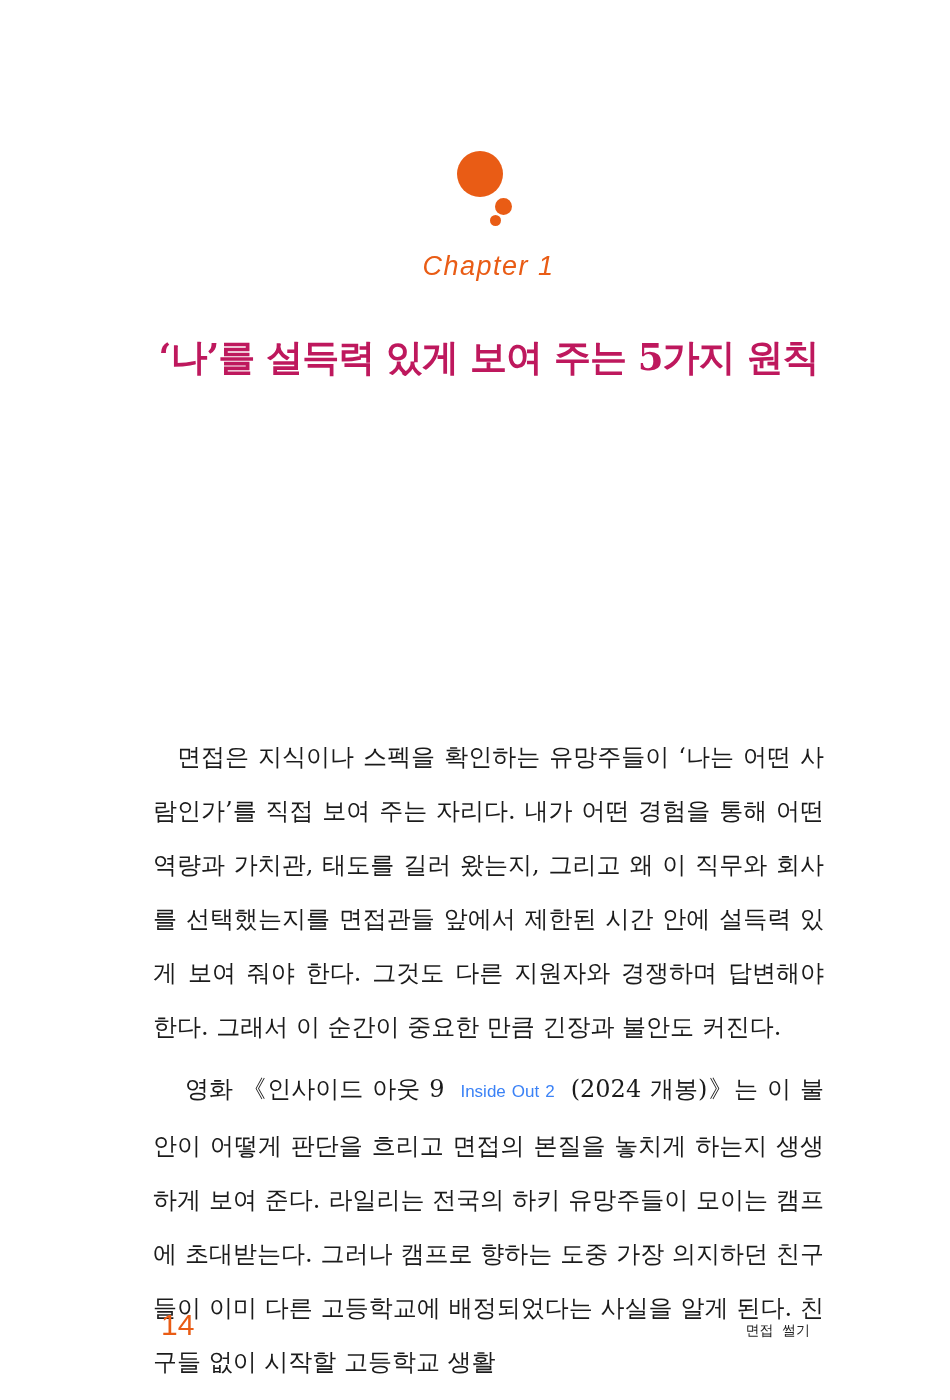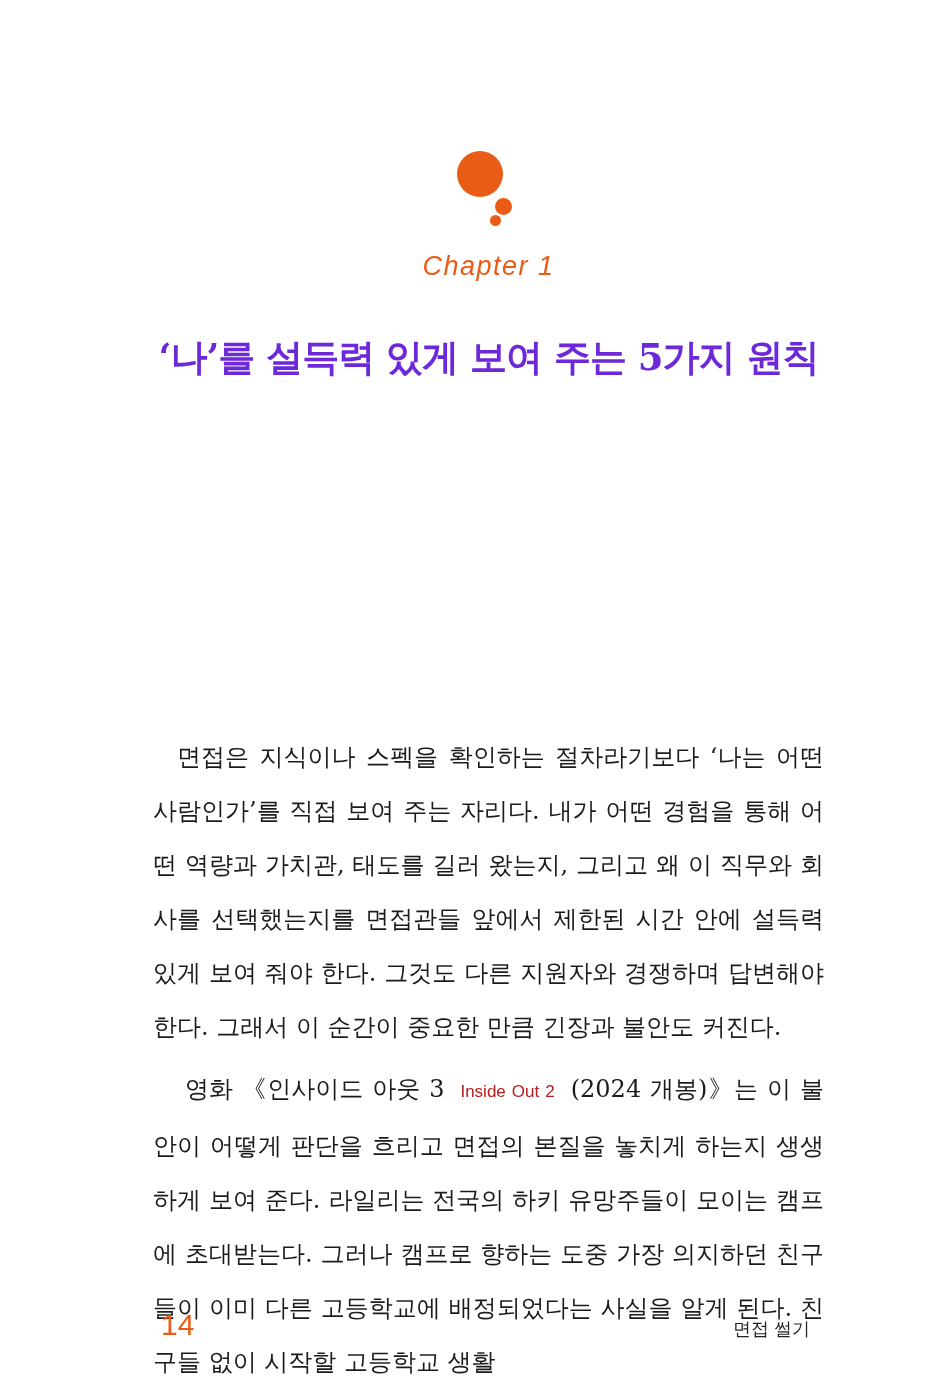--- a/index.html
+++ b/index.html
@@ -26,21 +26,21 @@
     font-size: 27px; letter-spacing: 1.5px;
     color: var(--accent);
   }
 
   .title {
     position: absolute; top: 301px; left: 63px; width: 787px;
     text-align: center;
     font-family: "DejaVu Serif", serif;
     font-size: 37px; font-weight: 700;
     letter-spacing: -1px;
-    color: #6d28d9;
+    color: #be185d;
   }
 
   .quote {
     position: absolute; top: 399px; left: 113px; width: 687px;
     text-align: center;
     font-family: "DejaVu Serif", serif;
     font-size: 26px; line-height: 48px;
     color: var(--accent);
   }
 
@@ -49,37 +49,37 @@
     font-family: "DejaVu Serif", serif;
     font-size: 24px; line-height: 54px;
     color: #1b1b1b;
     text-align: justify;
     word-break: break-all;
   }
   .para { text-indent: 1em; }
   .annotation {
     font-family: "Liberation Sans", sans-serif;
     font-size: 17px;
-    color: #b91c1c;
+    color: #3b82f6;
     letter-spacing: 0;
   }
 
   .footer {
     position: absolute; top: 1268px; left: 113px; width: 687px;
     display: flex; justify-content: space-between; align-items: baseline;
   }
   .page-number {
     font-family: "Liberation Sans", sans-serif;
     font-size: 30px; font-weight: 500;
     color: var(--accent);
     padding-left: 8px;
   }
   .book-title {
-    font-family: Liberation Sans, sans-serif;
-    font-size: 18px;
+    font-family: Liberation Mono, monospace;
+    font-size: 14px;
     color: #222222;
     padding-right: 14px;
   }
 </style>
 </head>
 <body>
 
 <div class="page">
 
   <div>
@@ -89,22 +89,22 @@
   </div>
 
   <div class="chapter-label">Chapter 1</div>
 
   <h1 class="title">‘나’를 설득력 있게 보여 주는 5가지 원칙</h1>
 
   <div class="quote">
   </div>
 
   <div class="body-text">
-    <p class="para">면접은 지식이나 스펙을 확인하는 절차라기보다 ‘나는 어떤 사람인가’를 직접 보여 주는 자리다. 내가 어떤 경험을 통해 어떤 역량과 가치관, 태도를 길러 왔는지, 그리고 왜 이 직무와 회사를 선택했는지를 면접관들 앞에서 제한된 시간 안에 설득력 있게 보여 줘야 한다. 그것도 다른 지원자와 경쟁하며 답변해야 한다. 그래서 이 순간이 중요한 만큼 긴장과 불안도 커진다.</p>
-    <p class="para"><span>영화 《인사이드 아웃 3</span><span class="annotation">Inside Out 2</span><span>(2024 개봉)》는 이 불안이 어떻게 판단을 흐리고 면접의 본질을 놓치게 하는지 생생하게 보여 준다. 라일리는 전국의 하키 유망주들이 모이는 캠프에 초대받는다. 그러나 캠프로 향하는 도중 가장 의지하던 친구들이 이미 다른 고등학교에 배정되었다는 사실을 알게 된다. 친구들 없이 시작할 고등학교 생활</span></p>
+    <p class="para">면접은 지식이나 스펙을 확인하는 유망주들이 ‘나는 어떤 사람인가’를 직접 보여 주는 자리다. 내가 어떤 경험을 통해 어떤 역량과 가치관, 태도를 길러 왔는지, 그리고 왜 이 직무와 회사를 선택했는지를 면접관들 앞에서 제한된 시간 안에 설득력 있게 보여 줘야 한다. 그것도 다른 지원자와 경쟁하며 답변해야 한다. 그래서 이 순간이 중요한 만큼 긴장과 불안도 커진다.</p>
+    <p class="para"><span>영화 《인사이드 아웃 9</span><span class="annotation">Inside Out 2</span><span>(2024 개봉)》는 이 불안이 어떻게 판단을 흐리고 면접의 본질을 놓치게 하는지 생생하게 보여 준다. 라일리는 전국의 하키 유망주들이 모이는 캠프에 초대받는다. 그러나 캠프로 향하는 도중 가장 의지하던 친구들이 이미 다른 고등학교에 배정되었다는 사실을 알게 된다. 친구들 없이 시작할 고등학교 생활</span></p>
   </div>
 
   <div class="footer">
     <span class="page-number">14</span>
     <span class="book-title">면접 썰기</span>
   </div>
 
 </div>
 
 </body></html>

